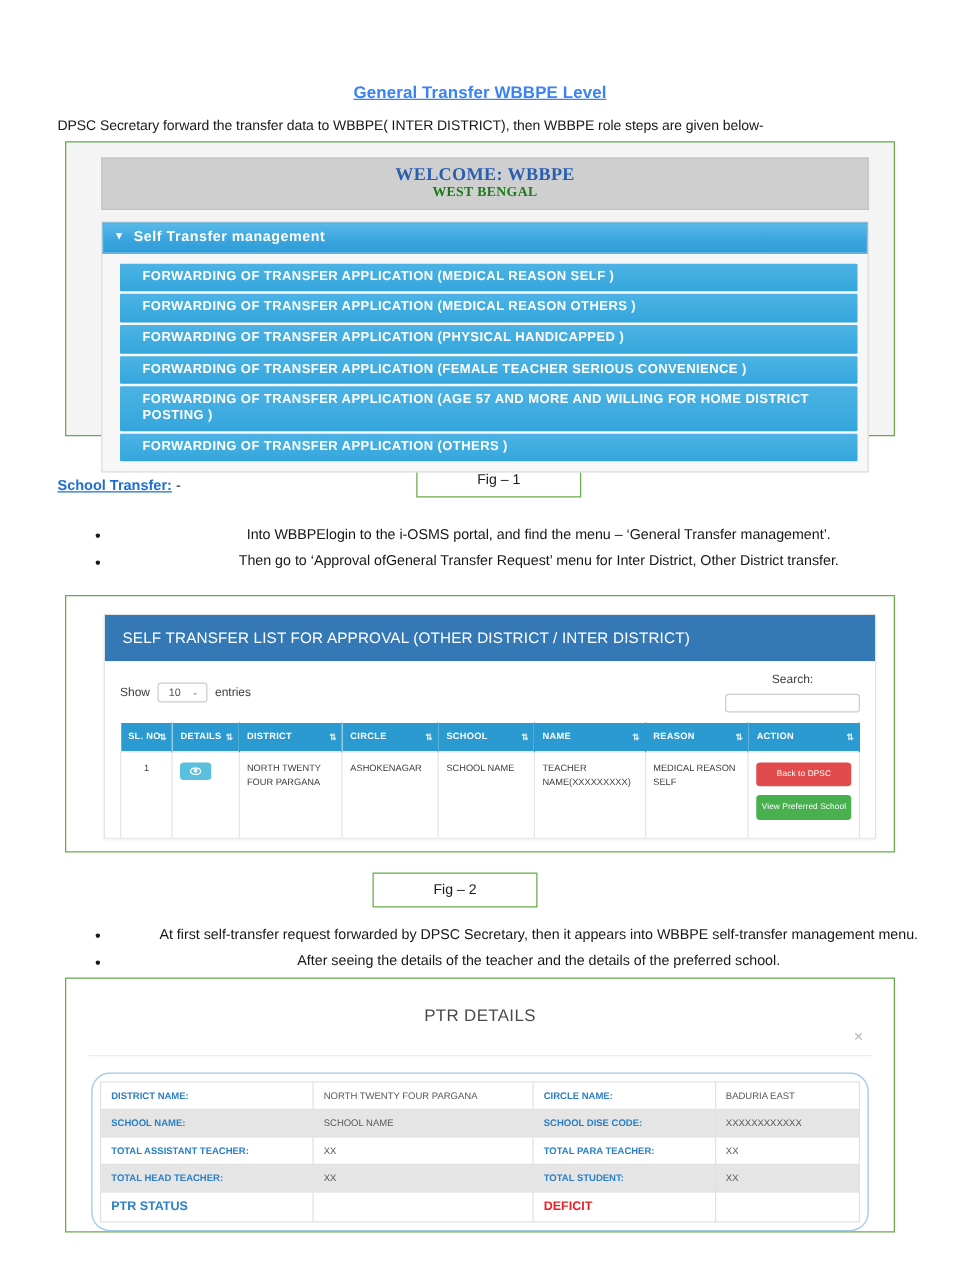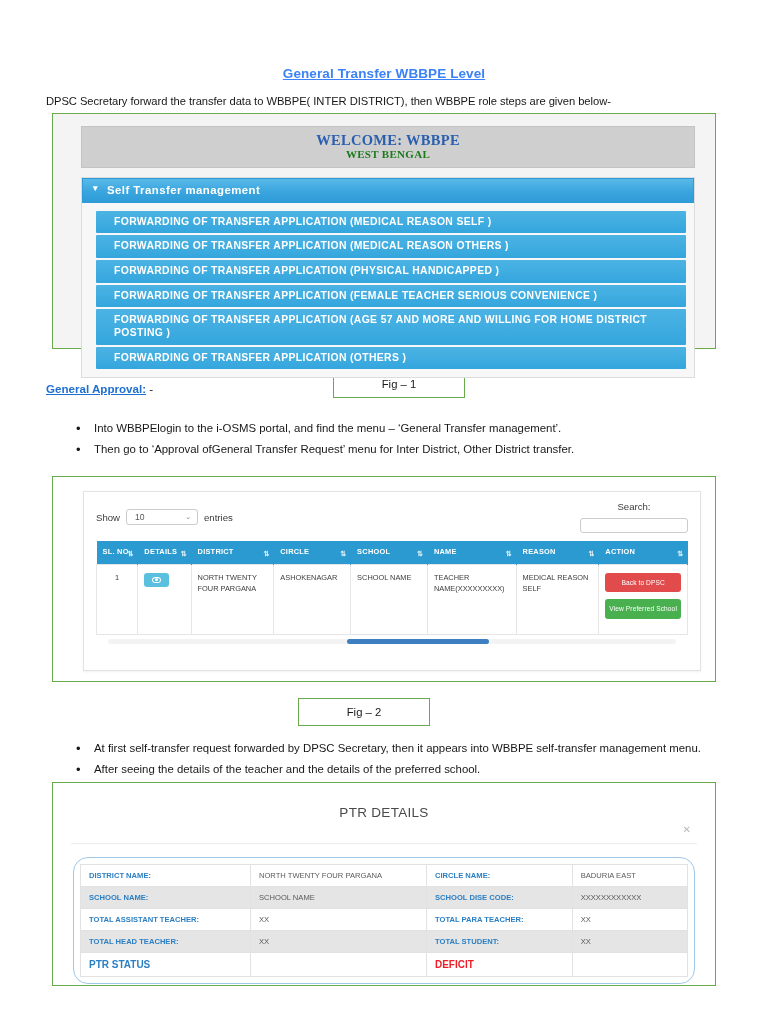--- a/index.html
+++ b/index.html
@@ -139,20 +139,21 @@
     padding-left: 94px;
     list-style: none;
   }
   ul.bullets li {
     position: relative;
     font-size: 11.4px;
     color: #171717;
     line-height: 1.5;
     margin-bottom: 4px;
     padding-left: 0;
+    text-align: center;
   }
   ul.bullets li::before {
     content: "•";
     position: absolute;
     left: -18px;
     top: -1px;
     font-size: 13px;
     color: #171717;
   }
 
@@ -179,21 +180,21 @@
     justify-content: space-between;
     font-size: 9.6px;
     color: #3b3b3b;
     margin-bottom: 8px;
   }
   .show-entries { display: flex; align-items: center; gap: 6px; }
   .select-box {
     border: 1px solid #ccc;
     border-radius: 3px;
     padding: 2px 6px 2px 8px;
-    width: 72px;
+    width: 40px;
     display: flex;
     justify-content: space-between;
     align-items: center;
     font-size: 8.6px;
     color: #555;
     background: #fff;
   }
   .select-box .chev { font-size: 7px; color: #888; }
   .search-wrap { display: flex; align-items: center; gap: 6px; flex-direction: column; }
   .search-input {
@@ -351,30 +352,31 @@
         <div class="menu-item">FORWARDING OF TRANSFER APPLICATION (AGE 57 AND MORE AND WILLING FOR HOME DISTRICT POSTING )</div>
         <div class="menu-item">FORWARDING OF TRANSFER APPLICATION (OTHERS )</div>
       </div>
     </div>
   </div>
 
   <div class="figcap-row">
     <div class="figcap figcap-1">Fig – 1</div>
   </div>
   <div class="sec-head" style="top:382px">
-    <u>General Approval:</u><span class="dash"> -</span>
+    <u>School Transfer:</u><span class="dash"> -</span>
   </div>
 
   <ul class="bullets" style="margin-top:22px">
     <li>Into WBBPElogin to the i-OSMS portal, and find the menu – ‘General Transfer management’.</li>
     <li>Then go to ‘Approval ofGeneral Transfer Request’ menu for Inter District, Other District transfer.</li>
   </ul>
 
   <div class="figframe fig2" style="margin-top:18px">
     <div class="card">
+      <div class="card-header">SELF TRANSFER LIST FOR APPROVAL (OTHER DISTRICT / INTER DISTRICT)</div>
       <div class="card-body">
 
         <div class="table-controls">
           <div class="show-entries">
             <span>Show</span>
             <div class="select-box">
               <span>10</span>
               <span class="chev">⌄</span>
             </div>
             <span>entries</span>

